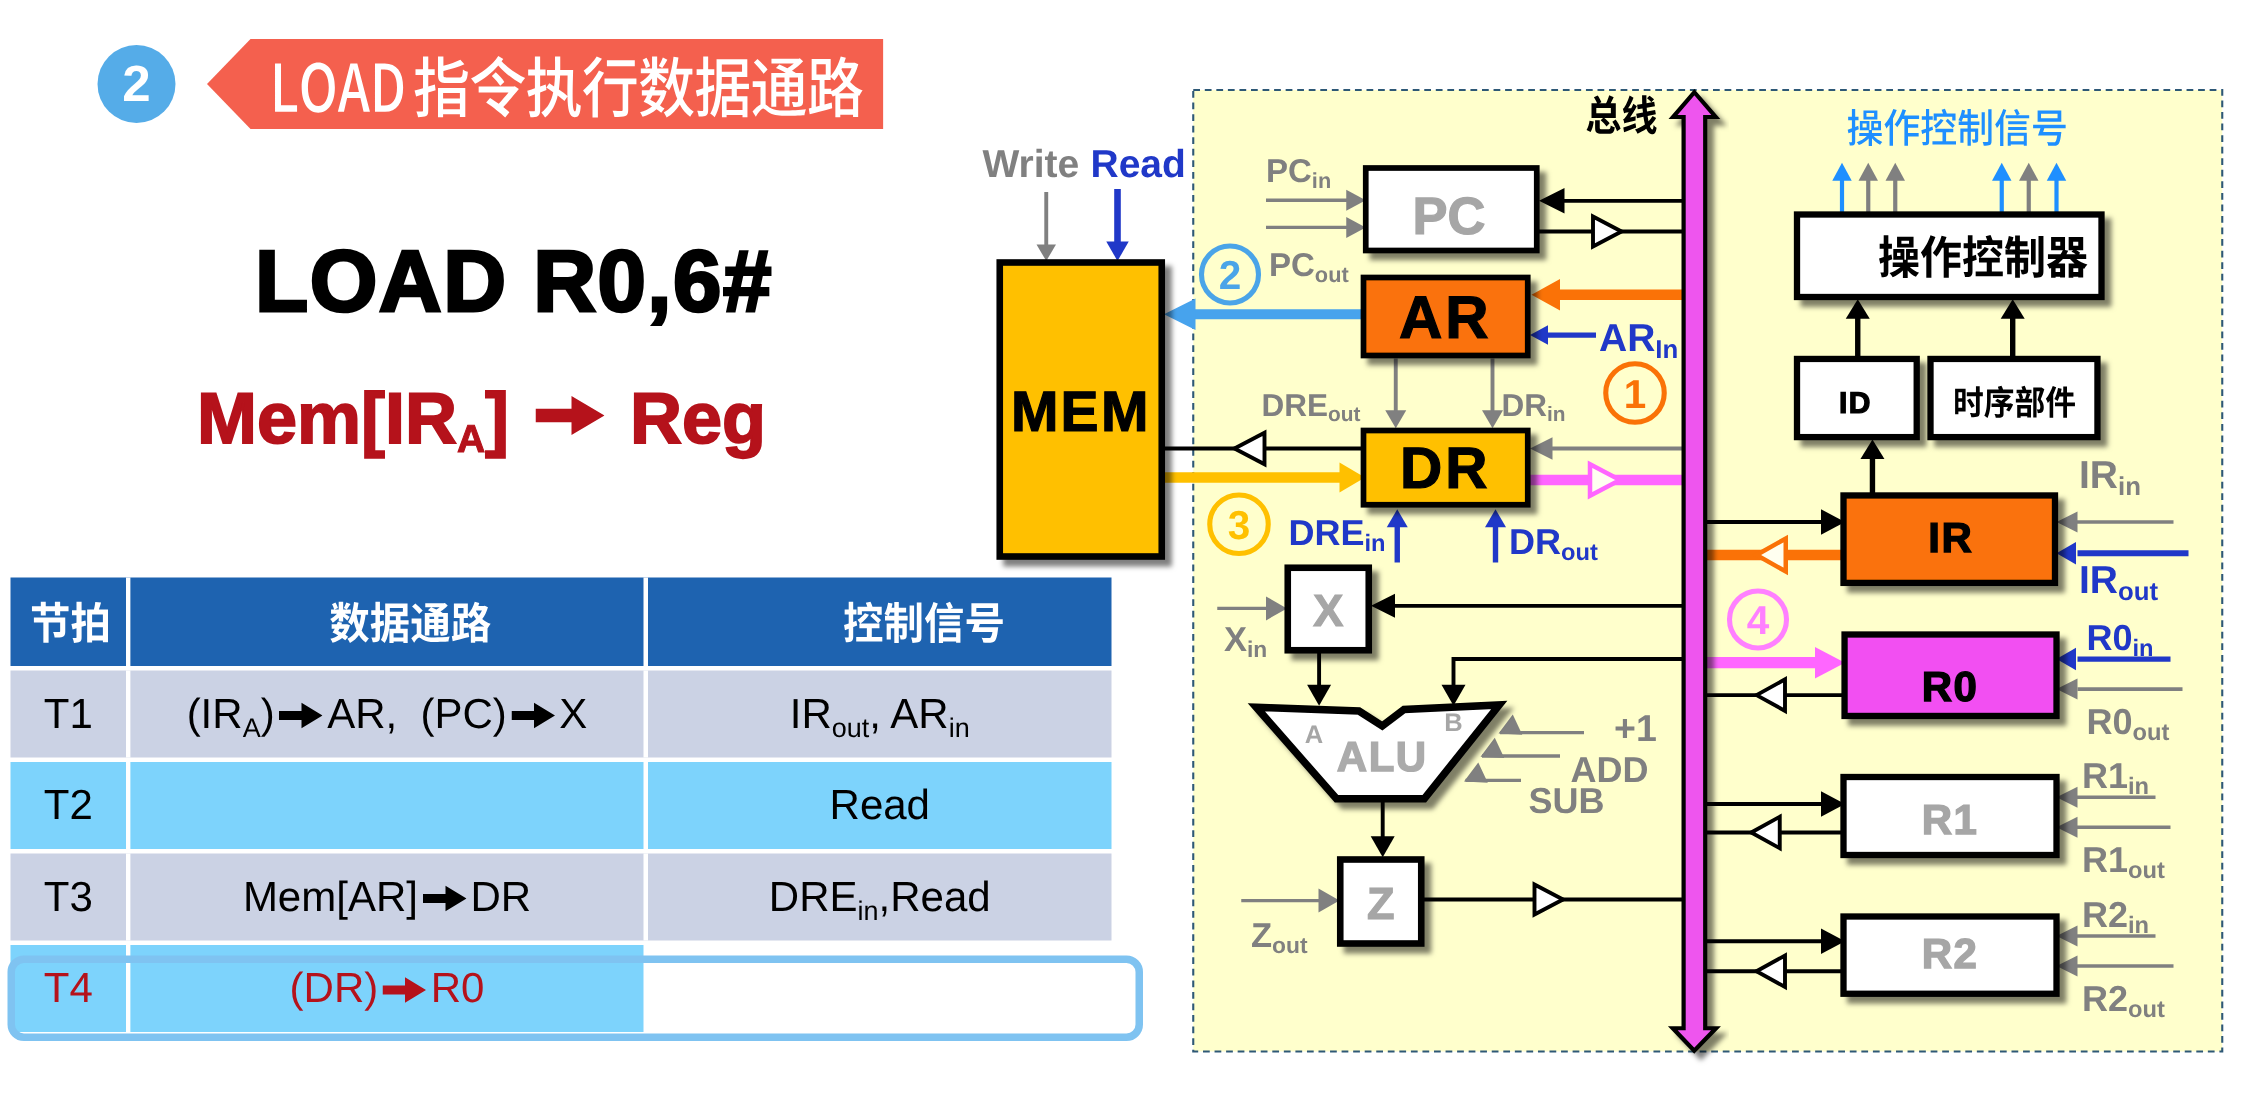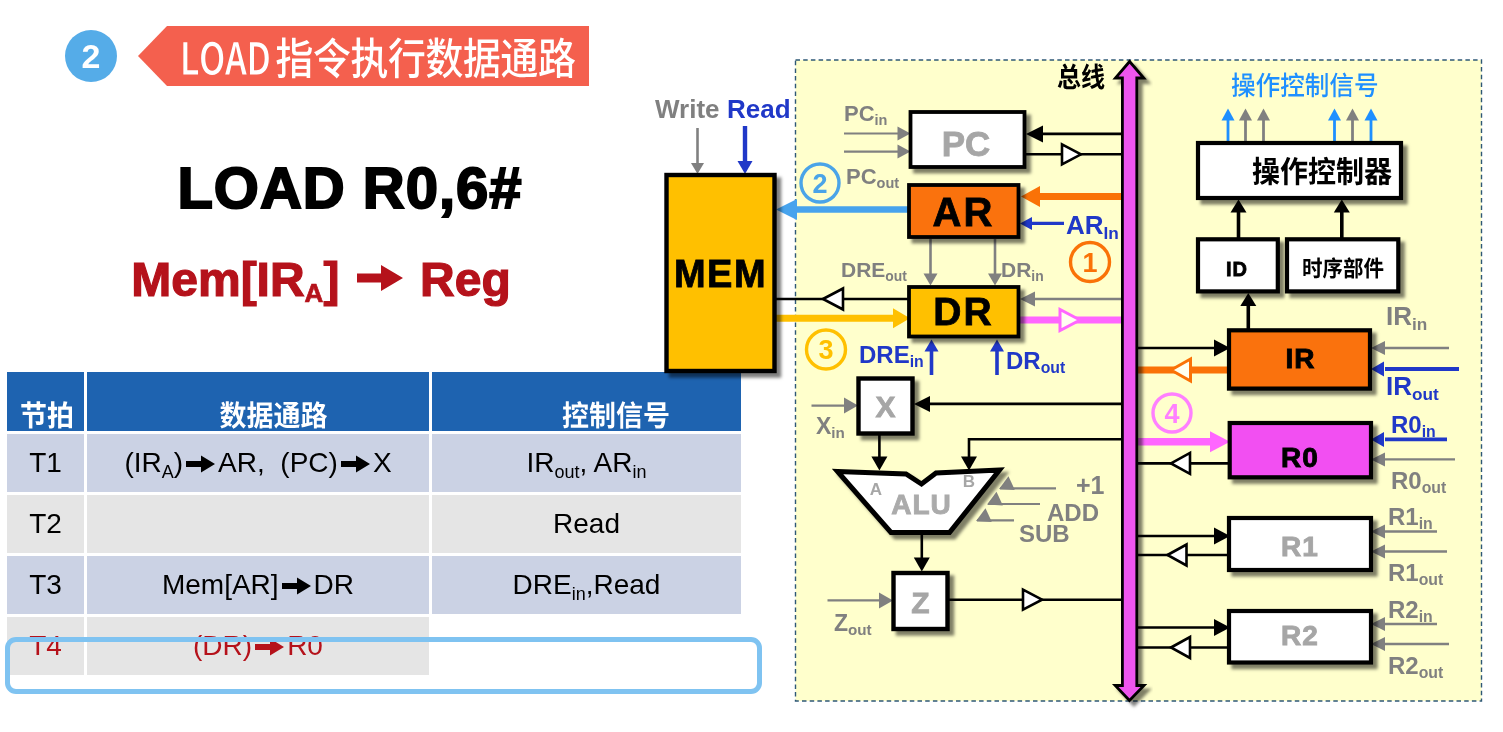--- a/index.html
+++ b/index.html
@@ -1,30 +1,30 @@
 <!DOCTYPE html>
 <html><head><meta charset="utf-8">
 <style>
 *{margin:0;padding:0;box-sizing:border-box}
 html,body{width:1503px;height:732px;background:#fff;font-family:"Liberation Sans",sans-serif;overflow:hidden}
 #page{position:relative;width:1503px;height:732px}
 .abs{position:absolute}
 #badge{left:65px;top:30px;width:52px;height:52px;border-radius:50%;background:#55ACE8;color:#fff;font-size:34px;font-weight:bold;text-align:center;line-height:52px}
 #banner{left:138px;top:26px;width:451px;height:60px;background:#F4604E;clip-path:polygon(0 50%,29px 0,100% 0,100% 100%,29px 100%)}
-#h1{left:170px;top:154px;width:360px;text-align:center;font-size:58px;font-weight:bold;color:#000;-webkit-text-stroke:2px #000;letter-spacing:1px}
+#h1{left:170px;top:154px;width:360px;font-size:58px;font-weight:bold;color:#000;-webkit-text-stroke:2px #000;letter-spacing:1px}
 #h2{left:110px;top:252px;width:422px;text-align:center;font-size:48px;font-weight:bold;color:#B5121B;-webkit-text-stroke:1.2px #B5121B;white-space:nowrap}
 #h2 sub{font-size:26px;-webkit-text-stroke:0.7px #B5121B}
-#tbl{position:absolute;left:7px;top:372px;width:765px;font-size:28px;color:#000}
+#tbl{position:absolute;left:7px;top:385px;width:765px;font-size:28px;color:#000}
 .row{display:flex;width:765px}
 .hd{height:59px}
 .r{height:58px;margin-top:3px}
 .row div{text-align:center}
 .hd div{background:#1E63B0}
 .ra div{background:#CBD2E4}
-.rb div{background:#e5e5e5}
+.rb div{background:#7dd3fc}
 .c1{width:80px;line-height:58px;border-right:3px solid #fff}
 .c2{width:345px;line-height:58px;border-right:3px solid #fff}
 .c3{width:309px;line-height:58px}
 .hd .c1,.hd .c2,.hd .c3{line-height:59px}
 sub{font-size:18px;vertical-align:-6px;line-height:0}
 .aw{vertical-align:-2px;margin:0 3px}
 .aw path{fill:#000}
 .t4 .aw path{fill:#B5121B}
 #h2 svg{vertical-align:3px;margin:0 4px}
 .t4{color:#B5121B;font-weight:normal}

